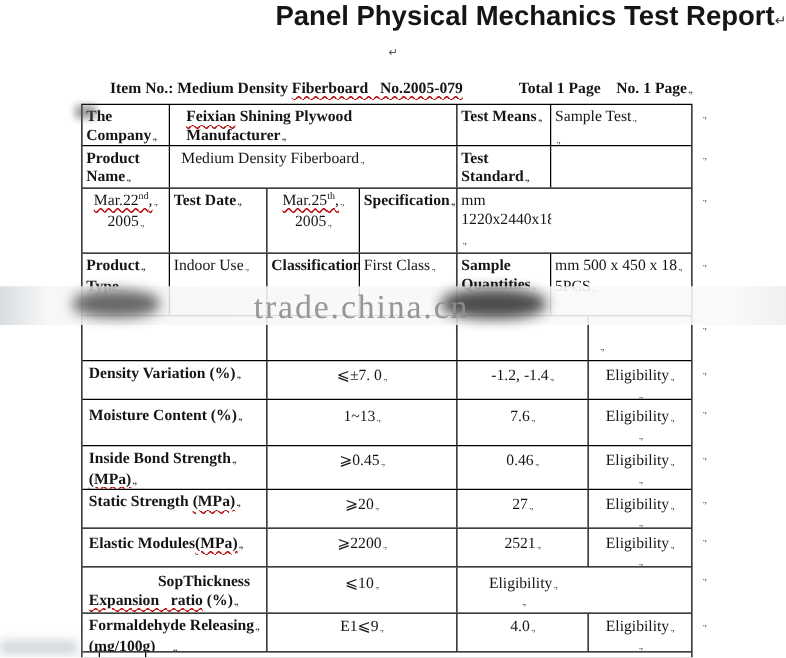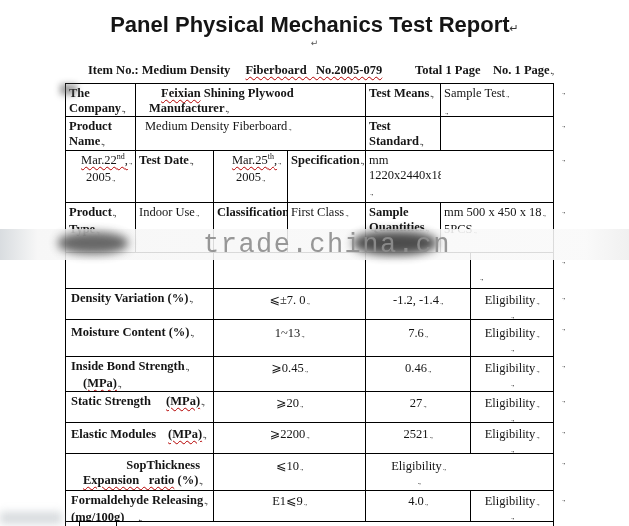--- a/index.html
+++ b/index.html
@@ -1,18 +1,18 @@
 <!DOCTYPE html>
 <html><head>
 <meta charset="utf-8">
 <style>
   html,body{margin:0;padding:0;background:#fff;}
   .page{position:relative;width:629px;height:526px;background:#ffffff;overflow:hidden;
         font-family:"Liberation Serif",serif;color:#151515;}
-  .title{position:absolute;top:12px;left:0;width:100%;text-align:center;
+  .title{position:absolute;top:0;left:0;width:100%;text-align:right;
          font-family:"Liberation Sans",sans-serif;font-weight:bold;font-size:22px;}
   .title .arr{font-size:11px;color:#333;font-family:"DejaVu Sans",sans-serif;font-weight:normal;}
   .carr{position:absolute;top:38px;left:50%;transform:translateX(-50%);font-size:9px;color:#555;
         font-family:"DejaVu Sans",sans-serif;}
   .meta{position:absolute;top:63px;left:0;width:100%;font-weight:bold;font-size:12.5px;}
   .meta .ml{position:absolute;left:88px;white-space:pre;}
   .meta .mr{position:absolute;left:415px;white-space:pre;}
   .tbl{position:absolute;left:65px;top:83px;width:487px;border:1px solid #000;background:#fff;}
   .row{display:grid;border-bottom:1px solid #000;position:relative;box-sizing:border-box;}
   .u{grid-template-columns:70px 78px 74px 78px 75px 112px;}
@@ -21,32 +21,32 @@
   .h1{height:31px}.h2{height:37px}.h3{height:35px}.h4{height:31px}.h5{height:31px}
   .h6{height:37px}.h7{height:31px}
   .s{height:4px;border-bottom:none;}
   .c{border-right:1px solid #000;padding:2px 3px;font-size:12.5px;line-height:14.5px;
      box-sizing:border-box;position:relative;overflow:hidden;}
   .c.nr{border-right:none;}
   .b{font-weight:bold;}
   .ctr{text-align:center;}
   .pre{white-space:pre;}
   .wavy{text-decoration:underline;text-decoration-style:wavy;text-decoration-color:#b30000;
-        text-decoration-thickness:1px;text-underline-offset:2px;margin-left:12px;}
+        text-decoration-thickness:1px;text-underline-offset:2px;}
   .pm{font-size:8px;color:#444;letter-spacing:-0.5px;margin-left:1px;}
   .rem{position:absolute;right:-12px;top:3px;font-size:8px;color:#555;letter-spacing:-0.5px;}
   .sup{font-size:8px;vertical-align:super;line-height:0;}
   .flex{display:flex;justify-content:flex-end;padding-right:10px;}
   .band{position:absolute;left:0;top:229px;width:629px;height:31px;z-index:5;
         background:linear-gradient(90deg,rgba(185,192,198,.55),rgba(246,246,246,.88) 6%,rgba(249,249,249,.88) 93%,rgba(232,232,232,.65));}
   .blob1{position:absolute;left:58px;top:3px;width:70px;height:22px;background:#3f3f3f;
          border-radius:45%;filter:blur(5px);opacity:.78;}
   .blob2{position:absolute;left:353px;top:2px;width:84px;height:24px;background:#222;
          border-radius:45%;filter:blur(5px);opacity:.8;}
-  .wmtext{position:absolute;left:203px;top:1px;font-family:Liberation Mono, monospace;
+  .wmtext{position:absolute;left:203px;top:1px;font-family:Liberation Serif, serif;
           font-size:27px;color:rgba(142,142,142,.92);letter-spacing:1.5px;}
   .smudge1{position:absolute;left:-6px;top:0px;width:17px;height:11px;background:#555;
            filter:blur(3px);opacity:.55;z-index:4;}
   .smudge2{position:absolute;left:0px;top:512px;width:62px;height:12px;background:#c9ced2;
            filter:blur(4px);opacity:.75;z-index:4;}
   .vl{position:absolute;top:0;width:1px;height:4px;background:#000;}
   .con2{display:block;text-align:center;line-height:8px;}
   .pmslot{position:absolute;left:8px;bottom:3px;}
 </style>
 </head>

